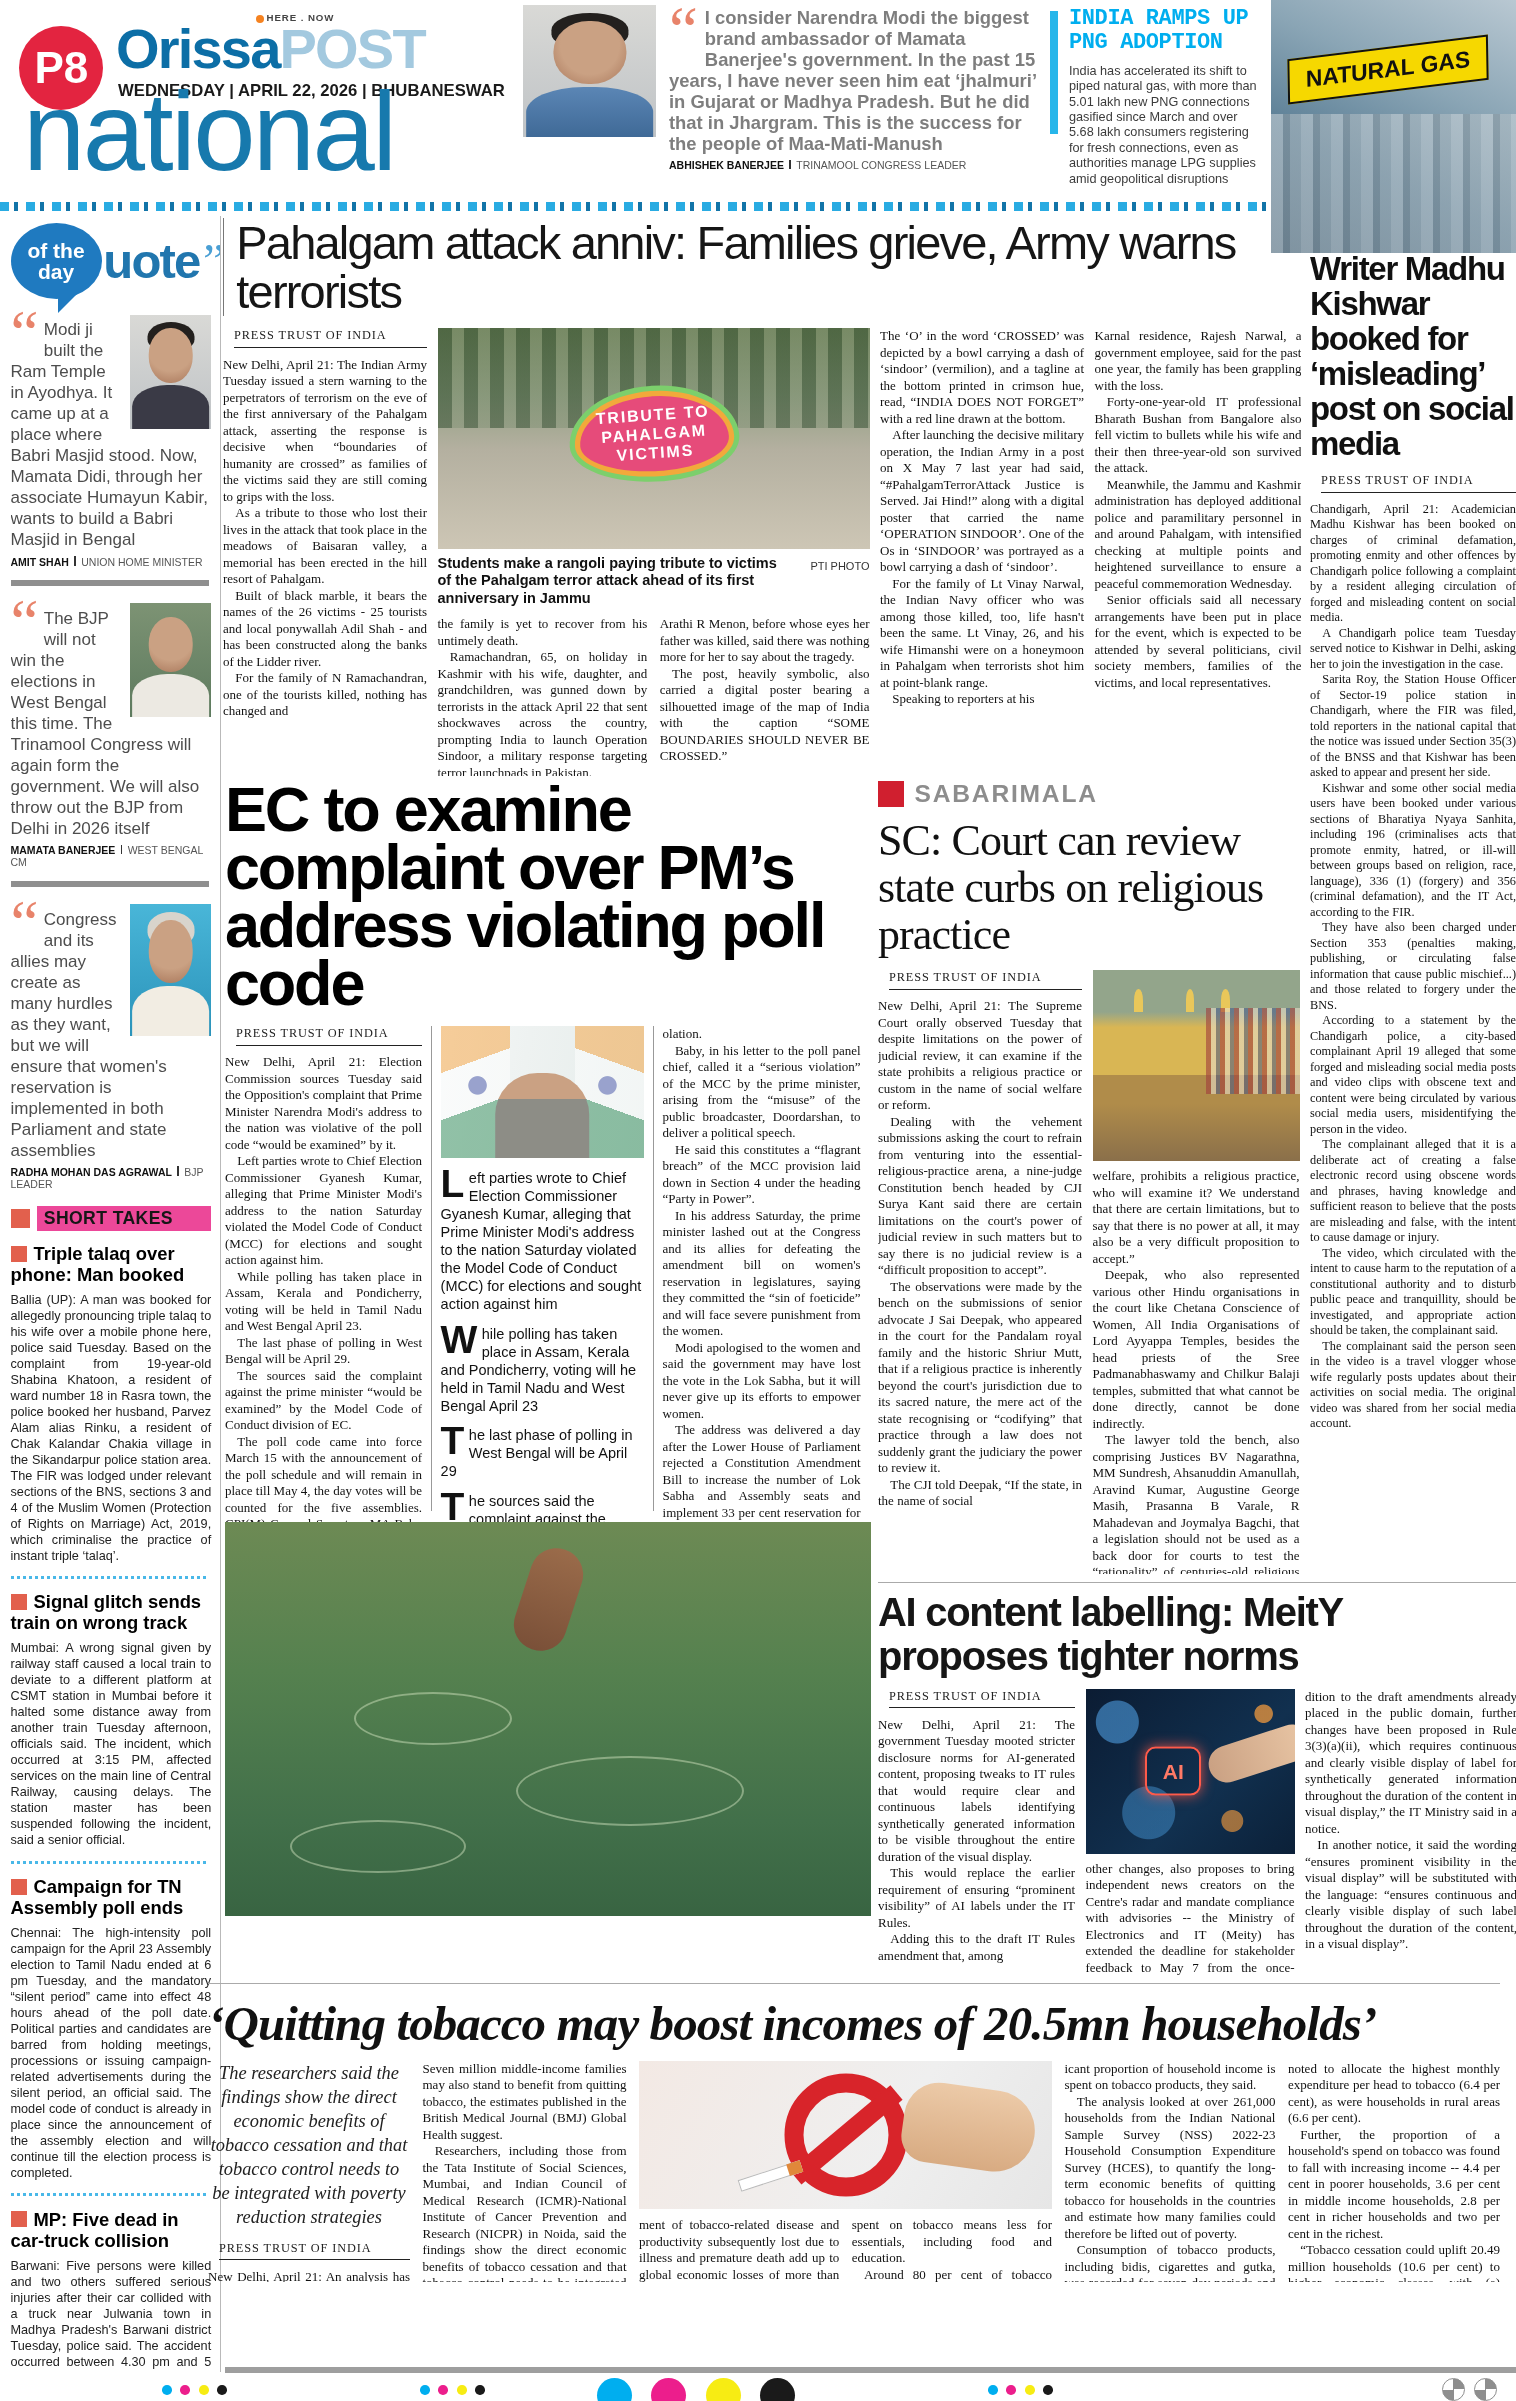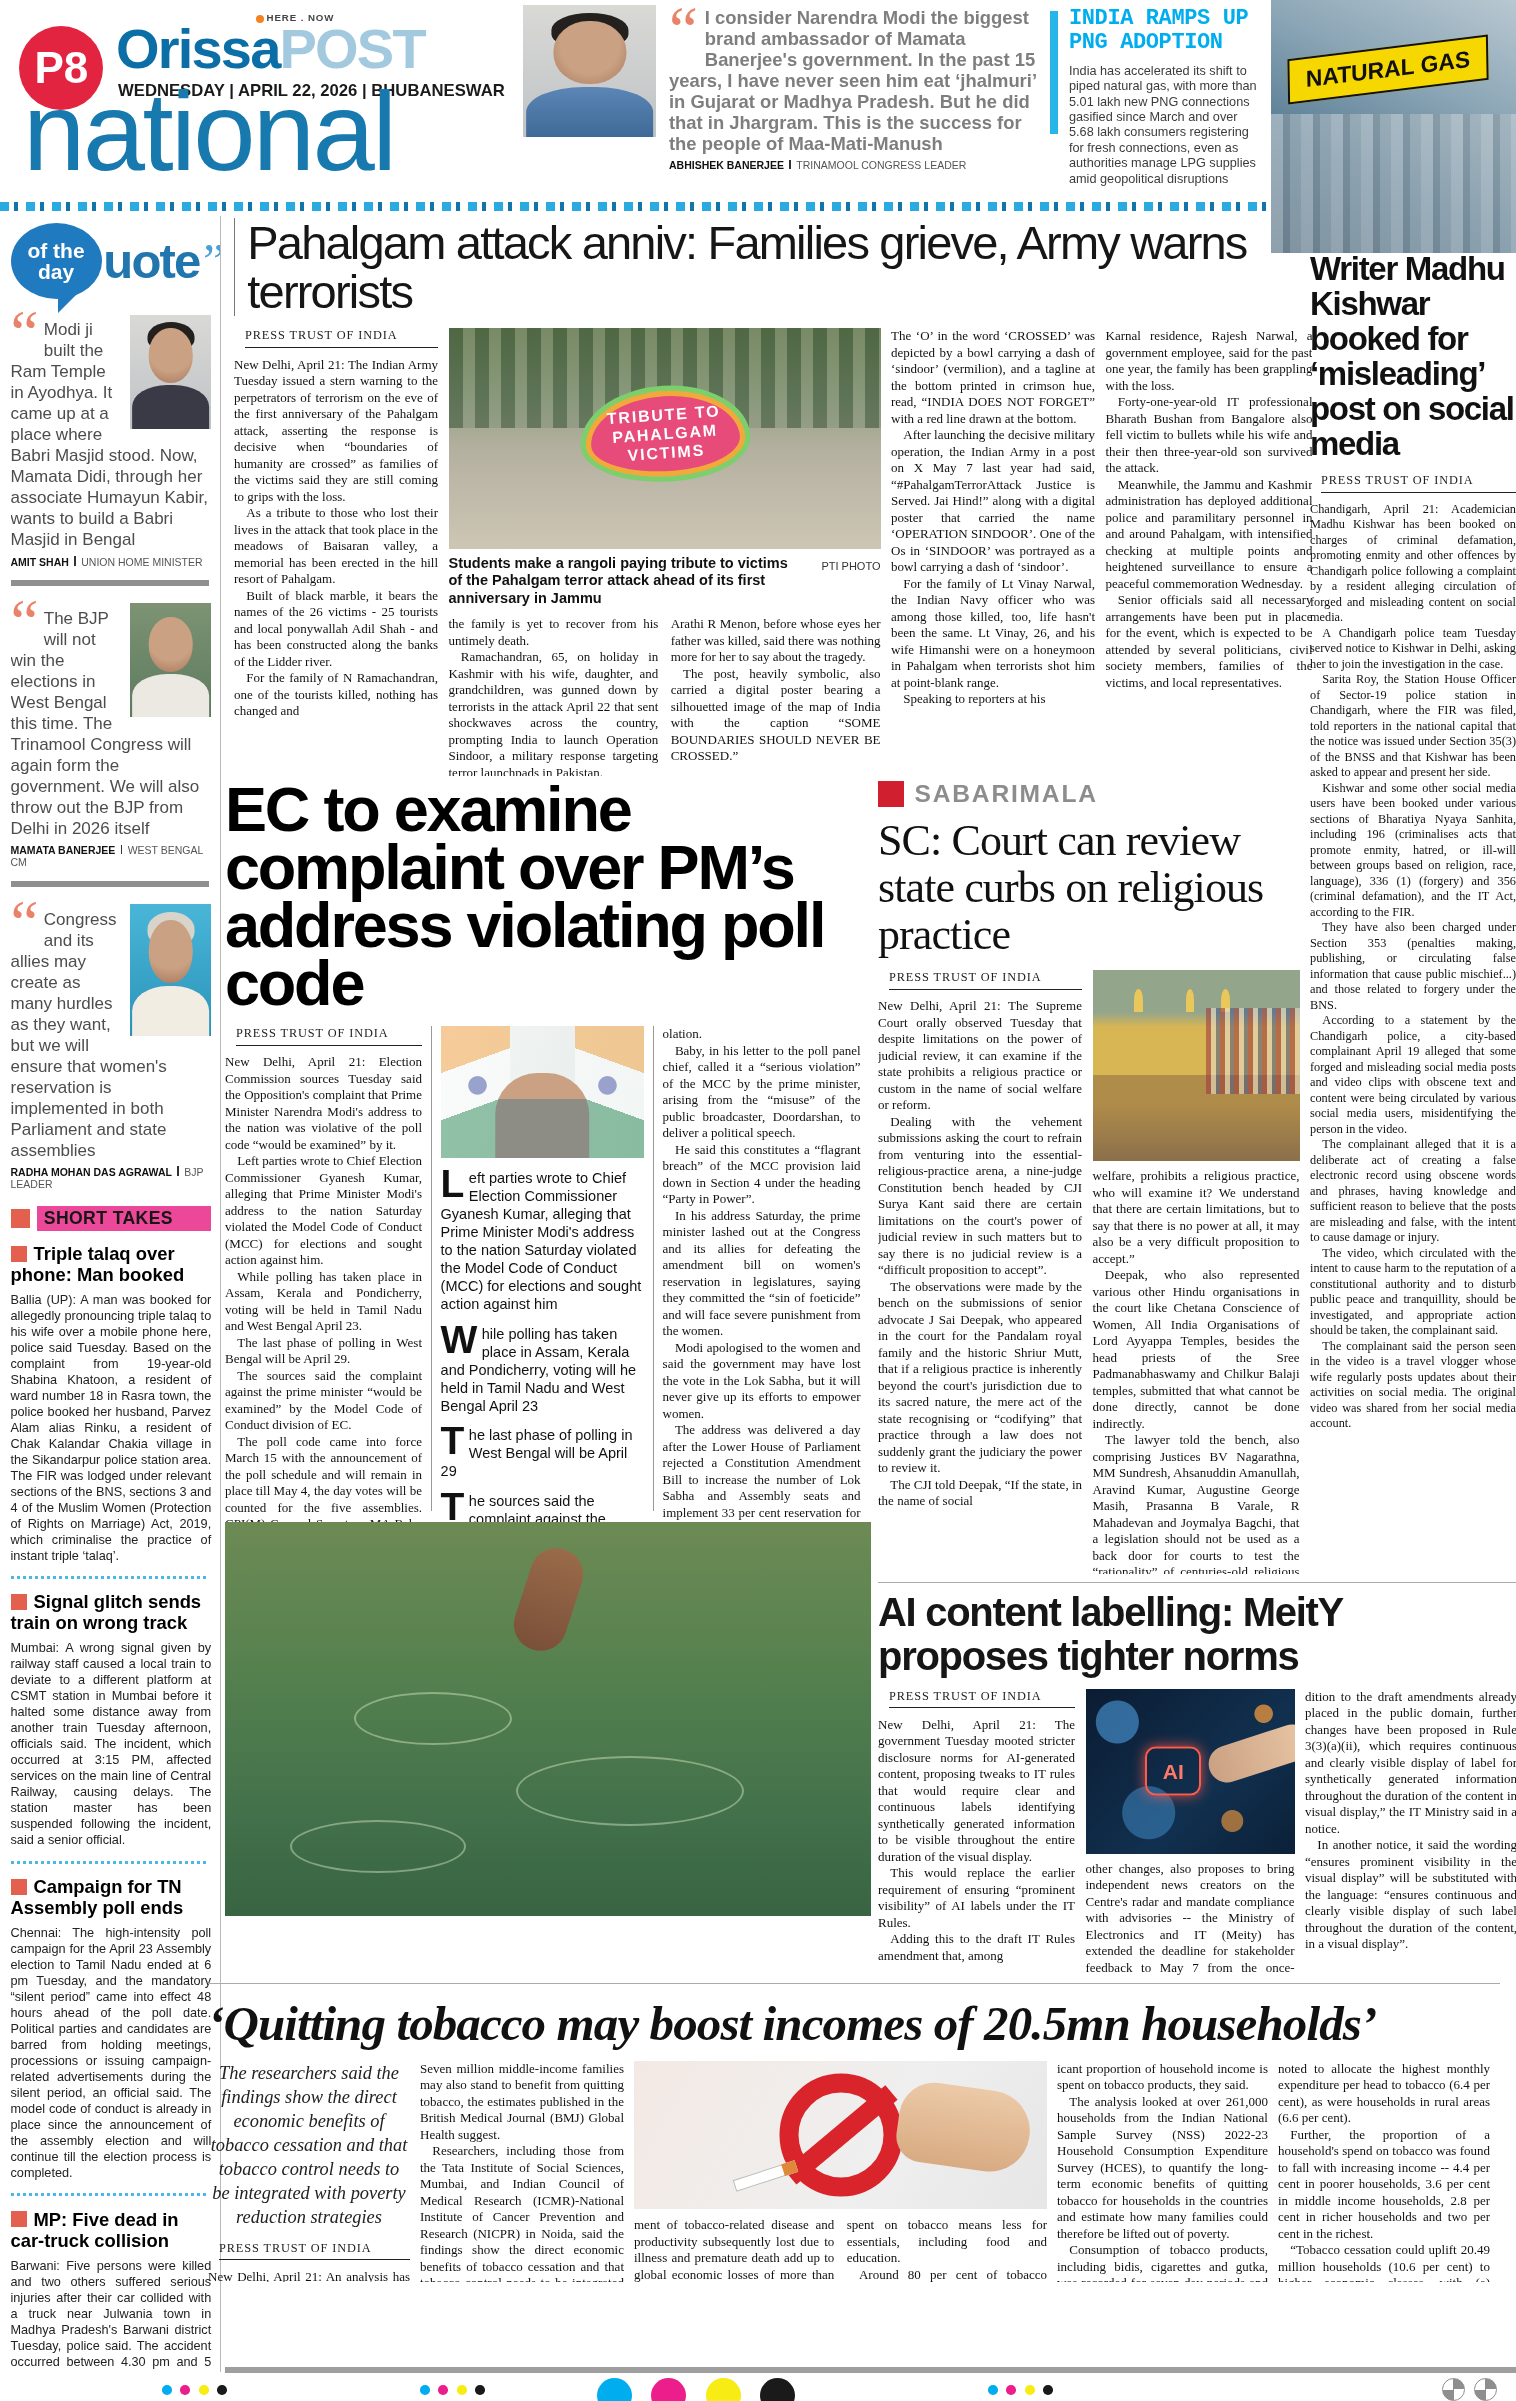--- a/index.html
+++ b/index.html
@@ -80,21 +80,21 @@
        border-bottom:1.8px solid #222; padding-bottom:3.5px; margin-bottom:8.8px;margin-left:11px;}
   .serifcol p {font-size:13px; line-height:16.5px; text-align:justify; text-indent:12.3px;}
   .serifcol p:first-child {text-indent:0;}
   .cols {display:flex; gap:10.5px;}
   .caption {font-family:"Liberation Sans",sans-serif; font-weight:bold; font-size:14.5px; line-height:17.6px; color:#111; margin-top:5.3px;}
   .credit {font-family:"Liberation Sans",sans-serif; font-weight:normal; font-size:11px; color:#333; float:right; margin-top:3.5px;margin-left:24px;}
   .hl-light {font-family:"Liberation Sans",sans-serif; font-weight:normal; letter-spacing:-1.8px; color:#161616;}
   .hl-heavy {font-family:"Liberation Sans",sans-serif; font-weight:bold; letter-spacing:-2.2px; color:#000;}
 
   
-  .pahalgam {left:234px; top:218px; width:1078px; height:558px;}
+  .pahalgam {left:223px; top:218px; width:1078px; height:558px;}
   .pahalgam h1 {font-size:47px; line-height:49px; border-left:0.9px solid #777; padding-left:12.3px; margin-bottom:12.3px;}
   .pahalgam .c1 {width:204px; flex:none;}
   .pahalgam .center {width:432px; flex:none;}
   .pahalgam .c5 {width:204px; flex:none;}
   .pahalgam .c6 {width:207px; flex:none;}
   .rangoli-photo {width:100%; height:221px; position:relative; overflow:hidden;
        background:linear-gradient(180deg,#77895f 0%,#93a083 30%,#b4b0a0 55%,#cdc6b5 100%);}
   .rangoli-photo .crowd {position:absolute; top:0; left:0; width:100%; height:45%;
        background:repeating-linear-gradient(90deg,rgba(40,70,40,.5) 0 14px,rgba(120,140,110,.4) 14px 26px);}
   .rangoli-photo .art {position:absolute; left:50%; top:48%; transform:translate(-50%,-50%) rotate(-4deg); background:#e64b7a; color:#fff;
@@ -162,21 +162,21 @@
       linear-gradient(135deg,#0b1c33,#11304f 60%,#0b2038);}
   .ai-photo .hex {position:absolute; left:42%; top:50%; transform:translate(-50%,-50%); width:56px; height:49px; display:flex; align-items:center; justify-content:center;
       border:2.6px solid #ff5a4a; border-radius:10.5px; color:#ff7a66; font-family:"Liberation Sans",sans-serif; font-weight:bold; font-size:21px;
       box-shadow:0 0 12.3px rgba(255,90,74,.8);}
   .ai-photo .finger {position:absolute; right:-17.6px; top:28%; width:105px; height:37px; border-radius:21px;
       background:linear-gradient(90deg,#caa183,#e9c6a5); transform:rotate(-18deg);}
 
   
   .tobacco {left:208px; top:1983px; width:1292px; height:299px; border-top:0.9px solid #aaa; padding-top:13px;}
   .tobacco h1 {font-family:"Liberation Serif",serif; font-style:italic; font-weight:bold; font-size:49px; line-height:53px; letter-spacing:-0.9px; margin-bottom:10.5px;}
-  .tobacco .cols {gap:10px;}
+  .tobacco .cols {gap:10px;justify-content:space-between;}
   .deckcol {width:202px; flex:none;}
   .deck {font-family:"Liberation Serif",serif; font-style:italic; font-size:18.4px; line-height:24px; text-align:center; color:#222; margin-bottom:12.3px;}
   .tobacco .col2 {width:204px; flex:none;}
   .tobacco .photocol {width:413px; flex:none;}
   .tobacco .col4 {width:211px; flex:none;}
   .tobacco .col5 {width:212px; flex:none;}
   .nosmoking-photo {width:100%; height:148px; position:relative; overflow:hidden; background:linear-gradient(120deg,#f3e9e4,#efefef 60%,#e6e6e6);}
   .nosmoking-photo .ring {position:absolute; left:50%; top:50%; transform:translate(-50%,-50%); width:123px; height:123px;
       border:19.3px solid #d8242a; border-radius:50%;}
   .nosmoking-photo .slash {position:absolute; left:50%; top:50%; width:132px; height:19.3px; background:#d8242a; transform:translate(-50%,-50%) rotate(-40deg);}

